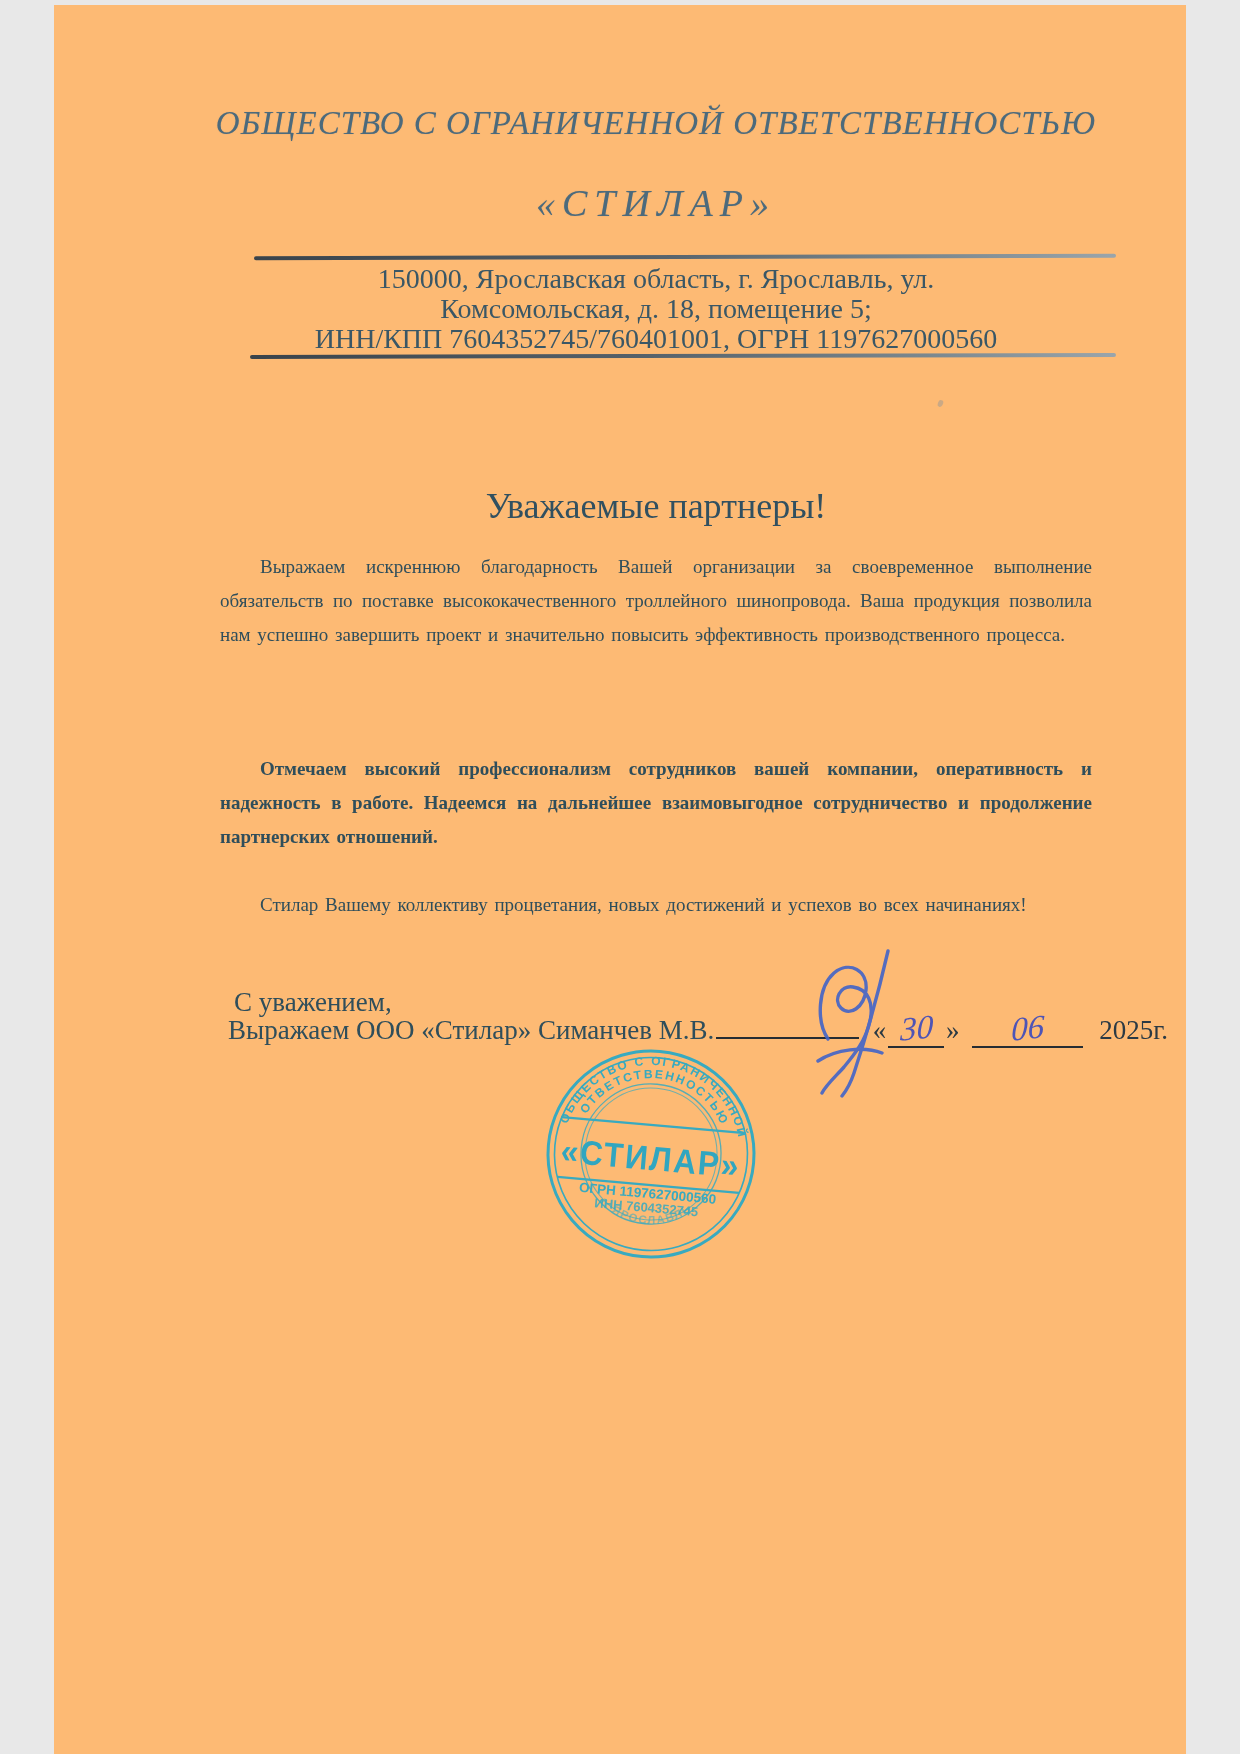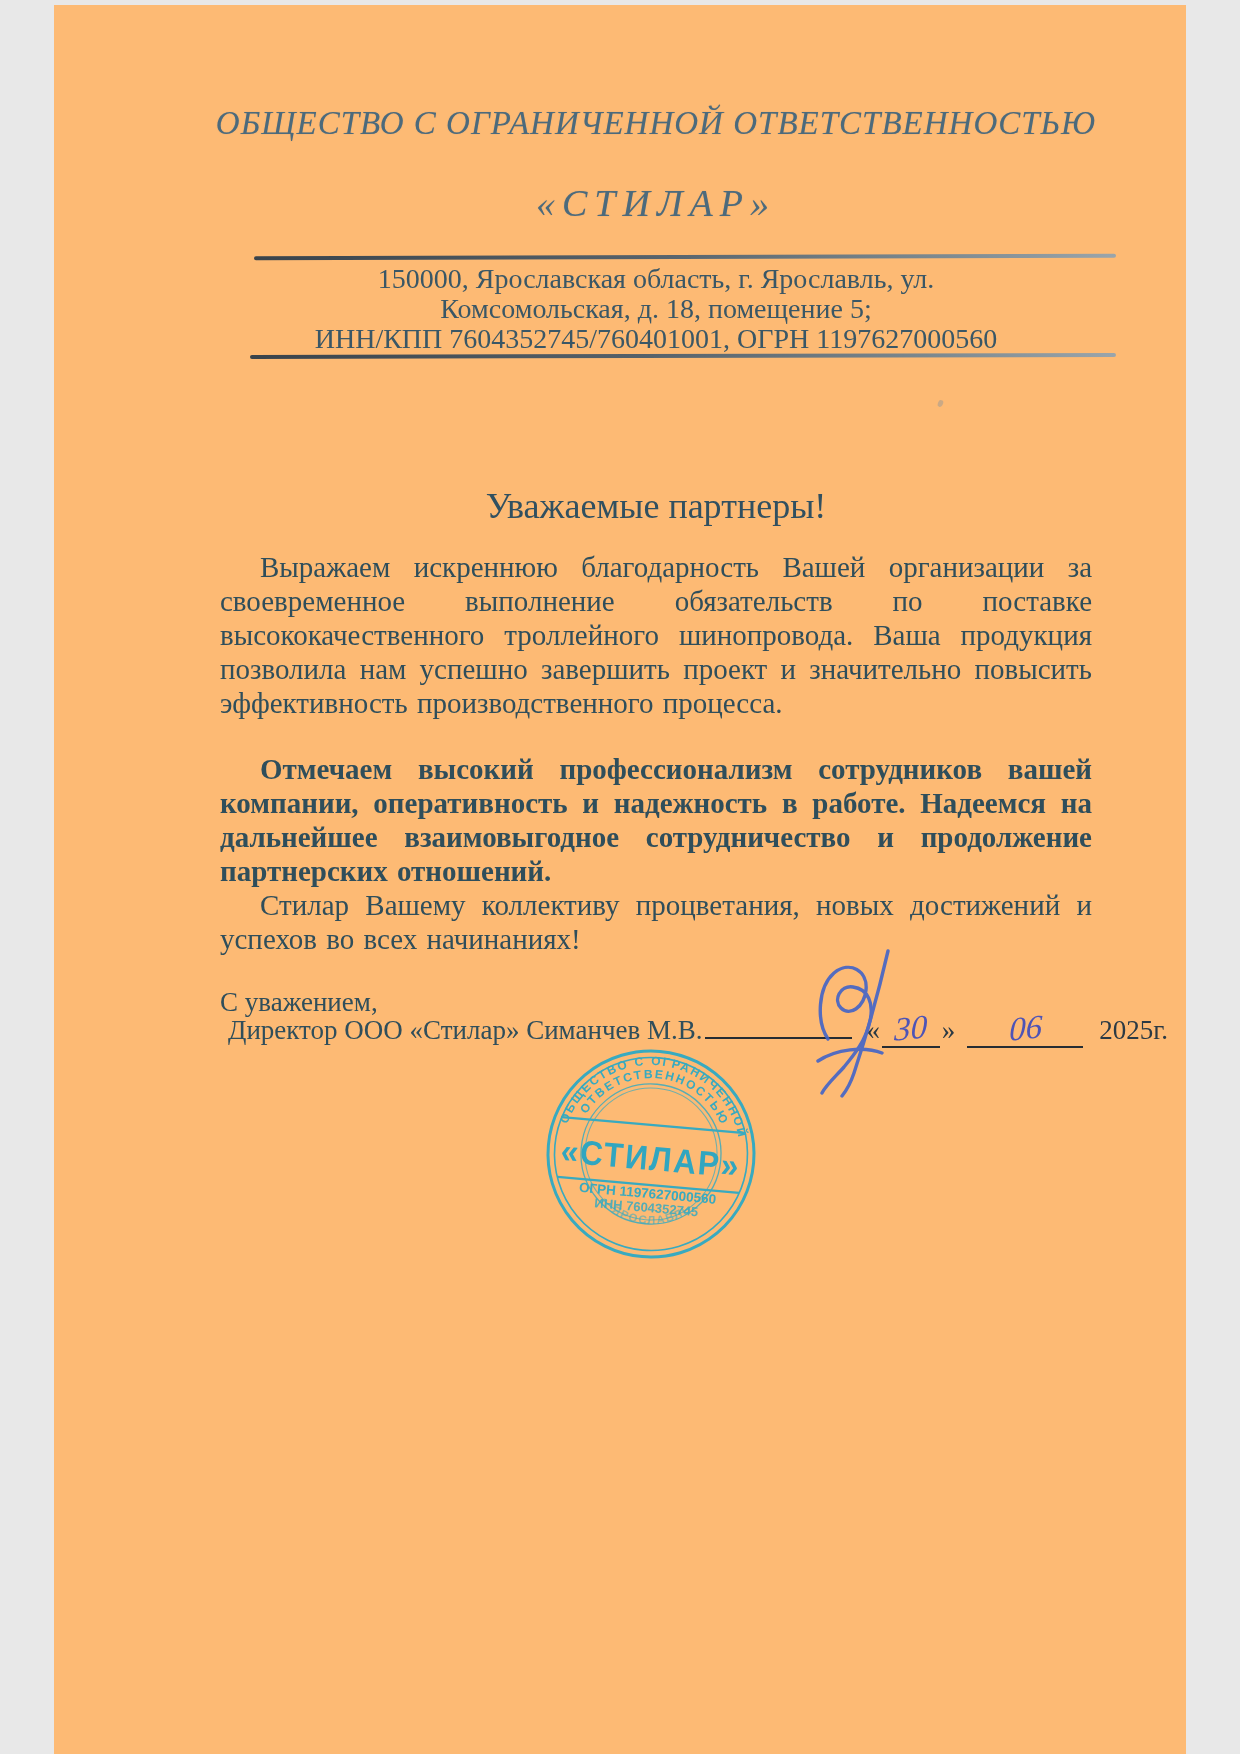--- a/index.html
+++ b/index.html
@@ -31,28 +31,28 @@
     position:absolute; top:259px; left:0; width:1204px; text-align:center;
     font-size:28px; line-height:30px; color:#3a5766;
   }
   
   .salutation {
     position:absolute; top:480px; left:0; width:1204px; text-align:center;
     font-size:36px; color:#315060;
   }
   .para {
     position:absolute; left:166px; width:872px;
-    font-size:29px; line-height:34px; text-align:justify;
+    font-size:19px; line-height:34px; text-align:justify;
     text-indent:40px; word-spacing:2px; color:#2f4e5b;
   }
   .para-1 { top:545px; }
   .para-2 { top:747px;font-weight:bold; }
   .para-3 { top:883px; }
   .closing {
-    position:absolute; left:166px; top:982px; font-size:27px; color:#2f4e5b;
+    position:absolute; left:180px; top:982px; font-size:27px; color:#2f4e5b;
   }
   
   .director-row {
     position:absolute; left:174px; top:1010px; width:940px;
     display:flex; align-items:baseline; white-space:nowrap;
     font-size:27px; color:#2f4e5b;
   }
   .blank { border-bottom:2px solid #262d33; display:inline-block; position:relative; }
   .blank-sig   { width:148px; margin-left:2px; }
   .blank-day   { width:58px;  margin:0 2px; text-align:center; }
@@ -94,21 +94,21 @@
 
   <div class="speck speck-1"></div>
 
   <div class="salutation">Уважаемые партнеры!</div>
   <div class="para para-1">Выражаем искреннюю благодарность Вашей организации за своевременное выполнение обязательств по поставке высококачественного троллейного шинопровода. Ваша продукция позволила нам успешно завершить проект и значительно повысить эффективность производственного процесса.</div>
   <div class="para para-2">Отмечаем высокий профессионализм сотрудников вашей компании, оперативность и надежность в работе. Надеемся на дальнейшее взаимовыгодное сотрудничество и продолжение партнерских отношений.</div>
   <div class="para para-3">Стилар Вашему коллективу процветания, новых достижений и успехов во всех начинаниях!</div>
 
   <div class="closing">С уважением,</div>
   <div class="director-row">
-    <span>Директор ООО «Стилар» Симанчев М.В.</span>
+    <span>Выражаем ООО «Стилар» Симанчев М.В.</span>
     <span class="blank blank-sig"></span>
     <span class="date-quote">«</span>
     <span class="blank blank-day"><span class="hand">30</span></span>
     <span class="date-quote-close">»</span>
     <span class="blank blank-month"><span class="hand">06</span></span>
     <span class="year">2025г.</span>
   </div>
 
   <svg class="signature-svg" viewBox="0 0 95 155">
     <g stroke="#4264c8" stroke-width="3.4" fill="none" stroke-linecap="round" stroke-linejoin="round" opacity="0.9">

